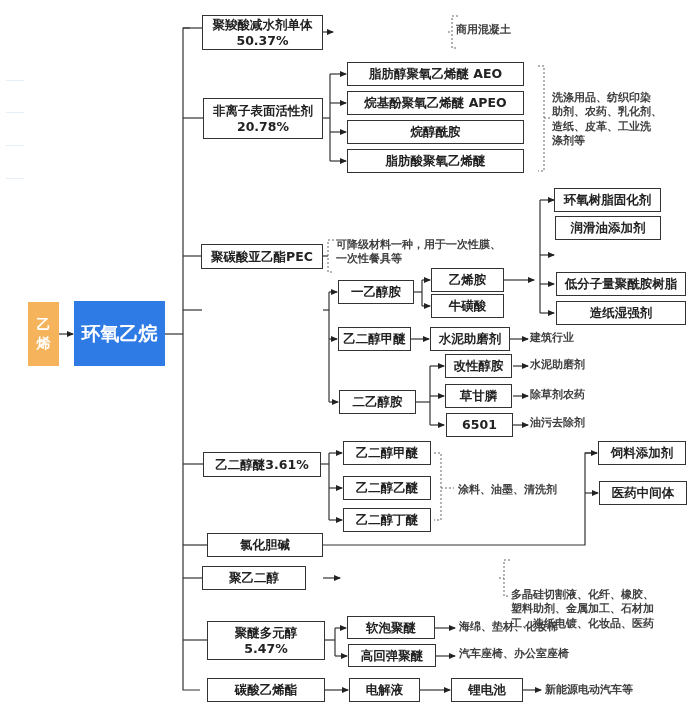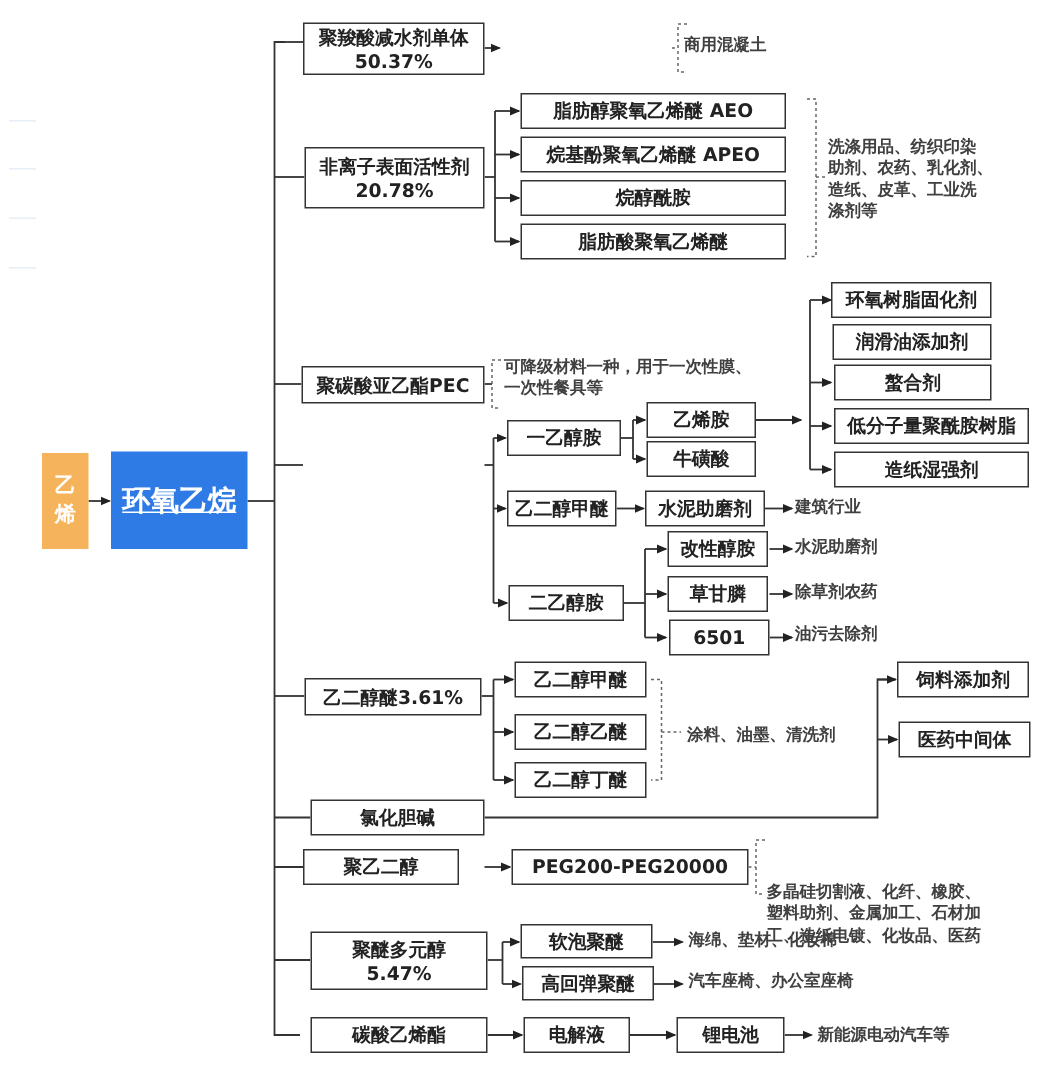--- a/index.html
+++ b/index.html
@@ -6,21 +6,21 @@
   body{width:694px;height:728px;position:relative;overflow:hidden;font-family:"DejaVu Sans","Liberation Sans",sans-serif;}
   #stage{position:absolute;left:0;top:0;width:694px;height:728px;}
   svg#wires{position:absolute;left:0;top:0;width:694px;height:728px;pointer-events:none;}
   .box{position:absolute;box-sizing:border-box;border:1.3px solid #333;background:#fff;color:#222;
        font-weight:bold;font-size:12.5px;display:flex;align-items:center;justify-content:center;
        text-align:center;line-height:1.25;white-space:pre-line;}
   .note{position:absolute;color:#404040;font-weight:bold;font-size:11px;line-height:1.3;white-space:pre-line;}
   .src{position:absolute;background:#f5b45c;color:#fff;font-weight:bold;font-size:14px;display:flex;
        align-items:center;justify-content:center;text-align:center;line-height:1.35;white-space:pre-line;}
   .main{position:absolute;background:#2f7be6;color:#fff;font-weight:bold;font-size:19px;display:flex;
-        align-items:center;justify-content:center;text-decoration:underline;}
+        align-items:center;justify-content:center;}
   .gridline{position:absolute;left:6px;width:18px;height:1px;background:#e6eef8;}
 </style>
 </head>
 <body>
 
 <div id="stage">
   <div class="gridline" style="top:80px"></div>
   <div class="gridline" style="top:112px"></div>
   <div class="gridline" style="top:145px"></div>
   <div class="gridline" style="top:178px"></div>
@@ -129,21 +129,20 @@
 
   <div class="box" style="left:201px;top:244px;width:122px;height:25px">聚碳酸亚乙酯PEC</div>
   <div class="note" style="left:336px;top:238px">可降级材料一种，用于一次性膜、
 一次性餐具等</div>
 
   <div class="box" style="left:338px;top:280px;width:76px;height:24px">一乙醇胺</div>
   <div class="box" style="left:431px;top:268px;width:73px;height:24px">乙烯胺</div>
   <div class="box" style="left:431px;top:294px;width:73px;height:24px">牛磺酸</div>
   <div class="box" style="left:554px;top:188px;width:107px;height:24px">环氧树脂固化剂</div>
   <div class="box" style="left:555px;top:216px;width:106px;height:24px">润滑油添加剂</div>
-  <div class="box" style="left:556px;top:243px;width:105px;height:24px">螯合剂</div>
   <div class="box" style="left:556px;top:272px;width:130px;height:24px">低分子量聚酰胺树脂</div>
   <div class="box" style="left:556px;top:301px;width:130px;height:24px">造纸湿强剂</div>
 
   <div class="box" style="left:338px;top:327px;width:73px;height:24px">乙二醇甲醚</div>
   <div class="box" style="left:430px;top:327px;width:80px;height:24px">水泥助磨剂</div>
   <div class="note" style="left:530px;top:331px">建筑行业</div>
 
   <div class="box" style="left:339px;top:390px;width:77px;height:24px">二乙醇胺</div>
   <div class="box" style="left:445px;top:354px;width:67px;height:24px">改性醇胺</div>
   <div class="note" style="left:530px;top:358px">水泥助磨剂</div>
@@ -156,21 +155,20 @@
   <div class="box" style="left:343px;top:441px;width:88px;height:24px">乙二醇甲醚</div>
   <div class="box" style="left:343px;top:476px;width:88px;height:24px">乙二醇乙醚</div>
   <div class="box" style="left:343px;top:508px;width:88px;height:24px">乙二醇丁醚</div>
   <div class="note" style="left:458px;top:483px">涂料、油墨、清洗剂</div>
 
   <div class="box" style="left:207px;top:533px;width:116px;height:24px">氯化胆碱</div>
   <div class="box" style="left:598px;top:441px;width:88px;height:24px">饲料添加剂</div>
   <div class="box" style="left:599px;top:481px;width:88px;height:24px">医药中间体</div>
 
   <div class="box" style="left:202px;top:566px;width:104px;height:24px">聚乙二醇</div>
-  <div class="box" style="left:341px;top:566px;width:158px;height:24px">PEG200-PEG20000</div>
   <div class="note" style="left:511px;top:588px">多晶硅切割液、化纤、橡胶、
 塑料助剂、金属加工、石材加
 工、造纸电镀、化妆品、医药</div>
 
   <div class="box" style="left:207px;top:621px;width:118px;height:39px">聚醚多元醇
 5.47%</div>
   <div class="box" style="left:347px;top:616px;width:88px;height:23px">软泡聚醚</div>
   <div class="note" style="left:459px;top:620px">海绵、垫材、化妆棉</div>
   <div class="box" style="left:348px;top:644px;width:88px;height:23px">高回弹聚醚</div>
   <div class="note" style="left:459px;top:647px">汽车座椅、办公室座椅</div>

